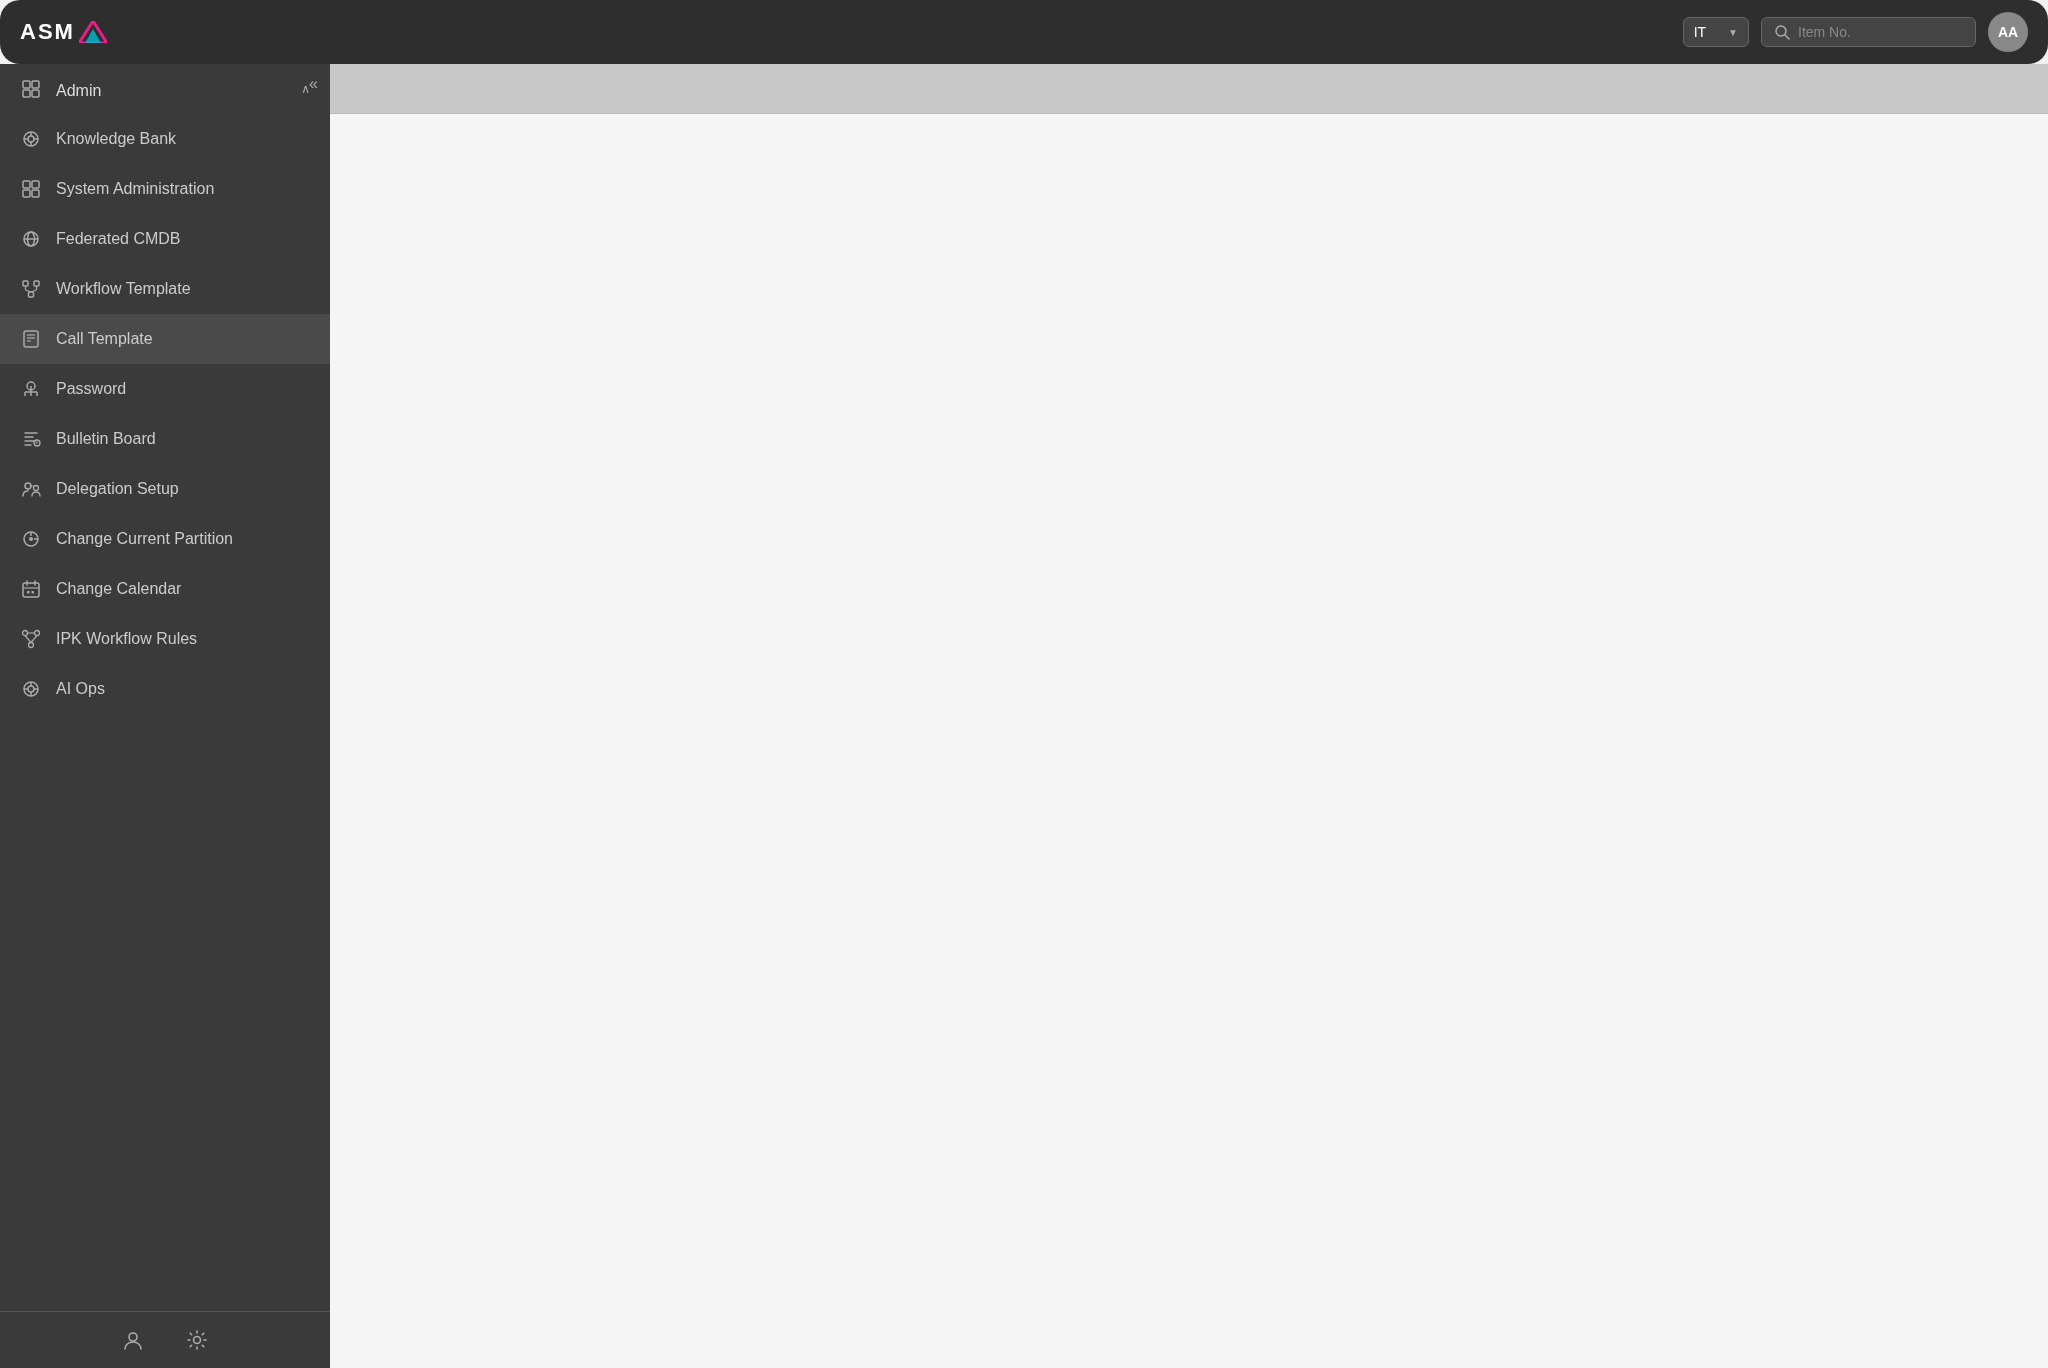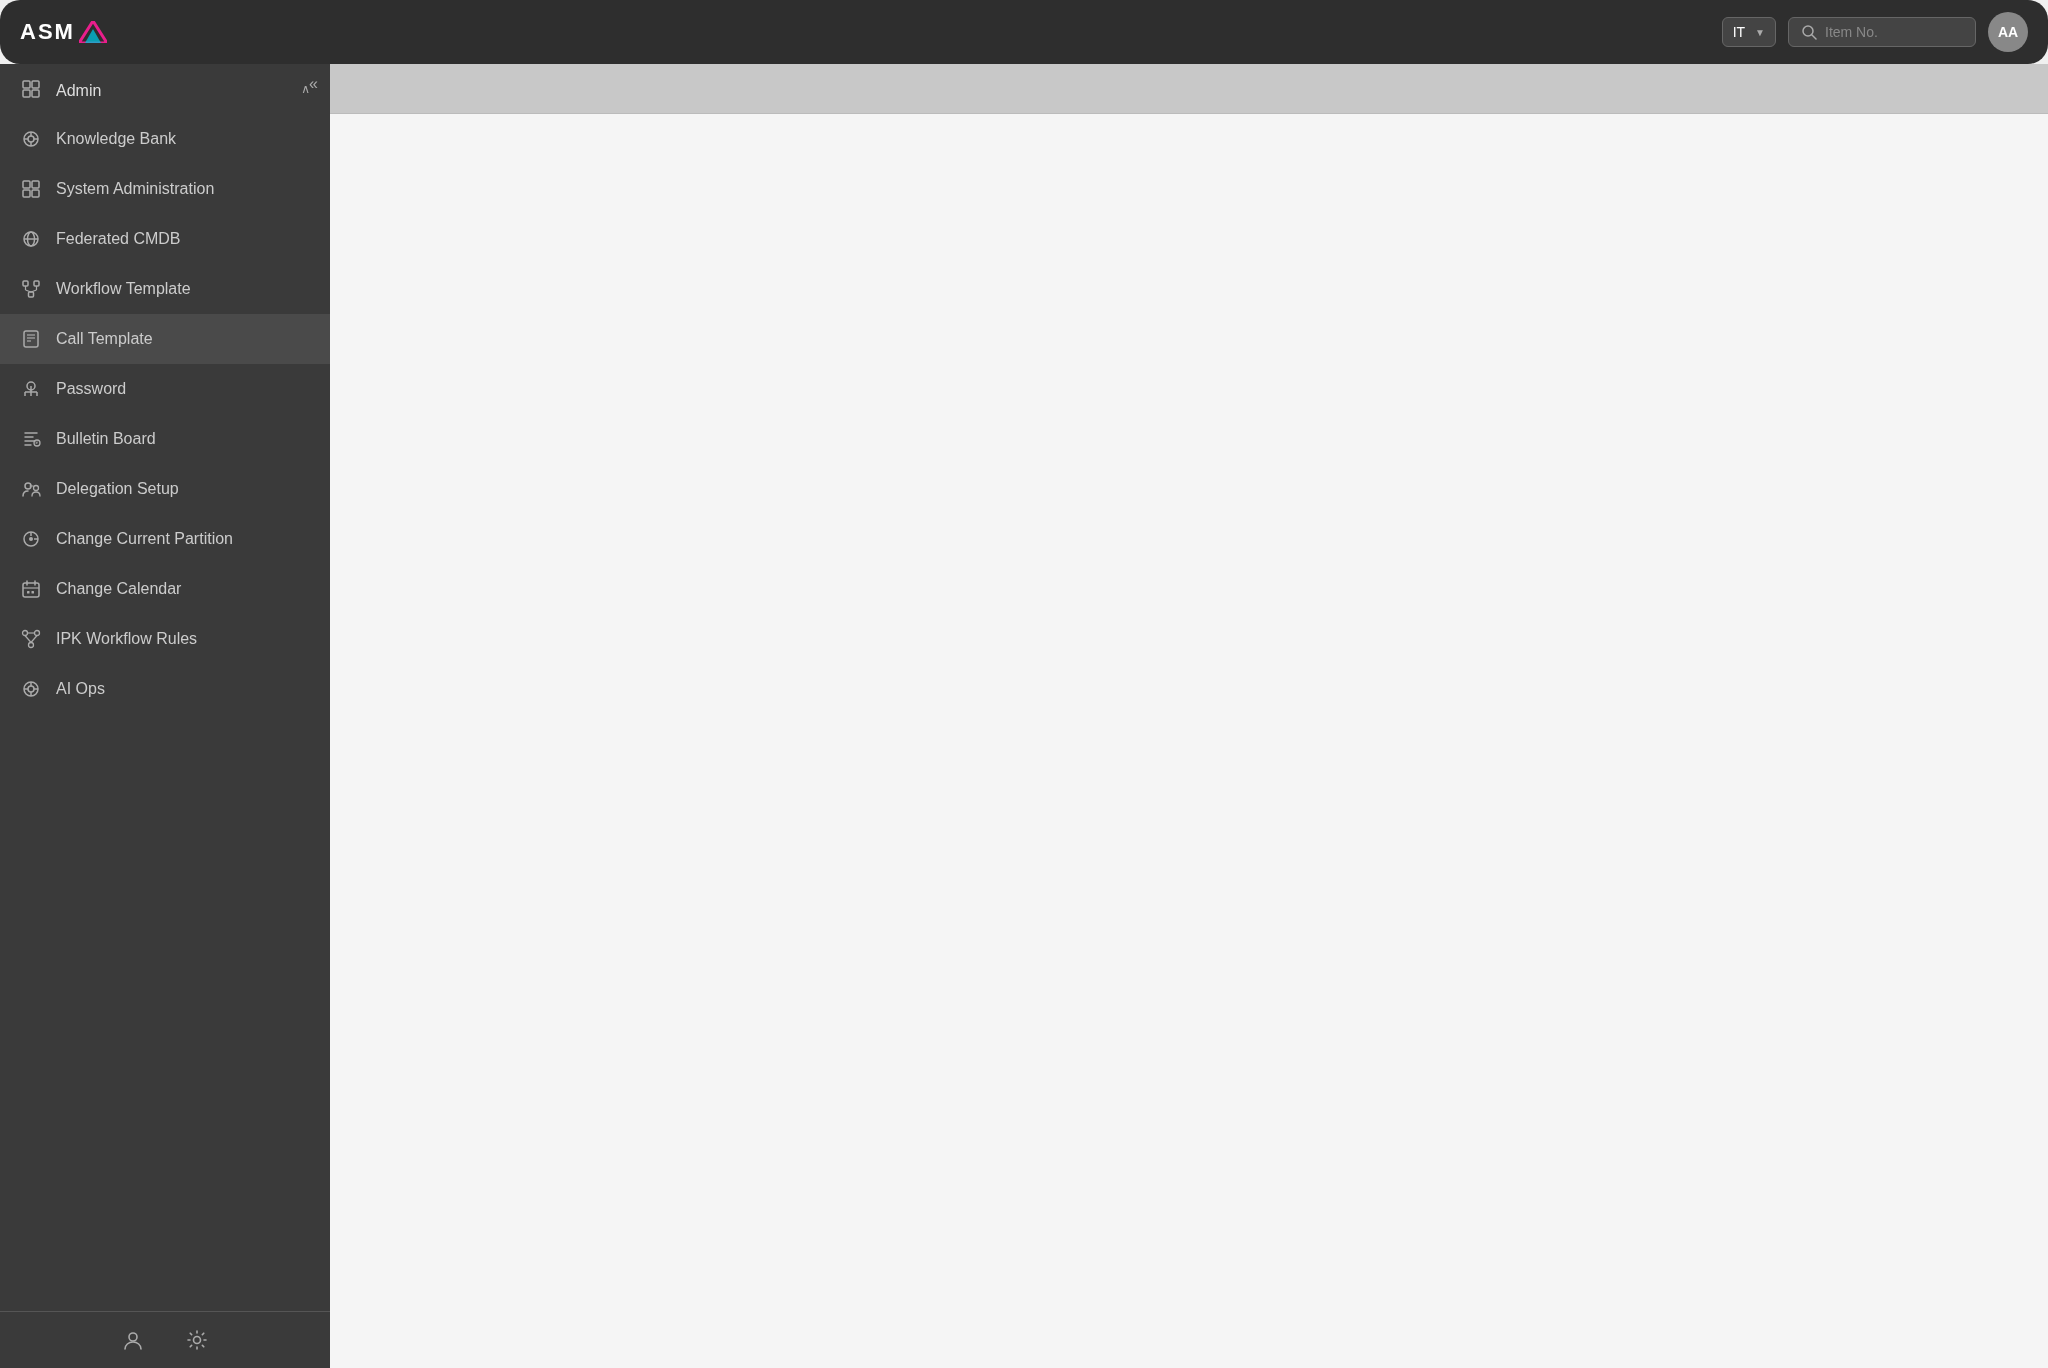--- a/index.html
+++ b/index.html
@@ -54,37 +54,37 @@
 
     .partition-selector {
       display: flex;
       align-items: center;
       background: #444;
       border: 1px solid #666;
       border-radius: 6px;
       padding: 6px 10px;
       color: #fff;
       font-size: 14px;
-      gap: 10px;
+      gap: 22px;
       cursor: pointer;
     }
     .partition-selector .chevron {
       font-size: 10px;
       color: #aaa;
     }
 
     .search-box {
       display: flex;
       align-items: center;
       background: #444;
       border: 1px solid #666;
       border-radius: 6px;
       padding: 6px 12px;
       gap: 8px;
-      width: 188px;
+      width: 215px;
     }
     .search-box input {
       background: transparent;
       border: none;
       outline: none;
       color: #ccc;
       font-size: 14px;
       width: 100%;
     }
     .search-box input::placeholder { color: #888; }

